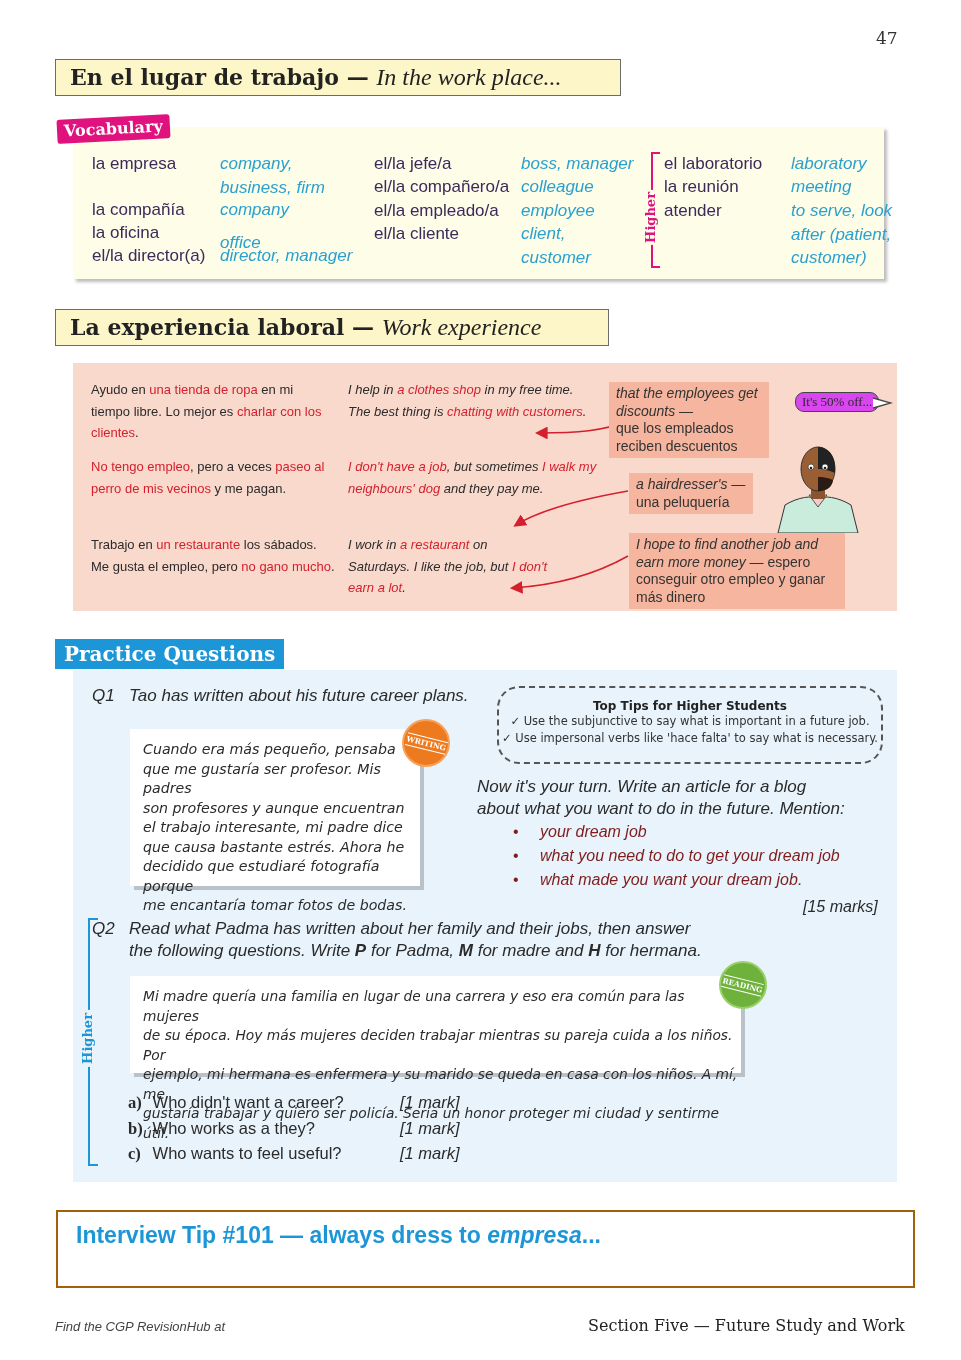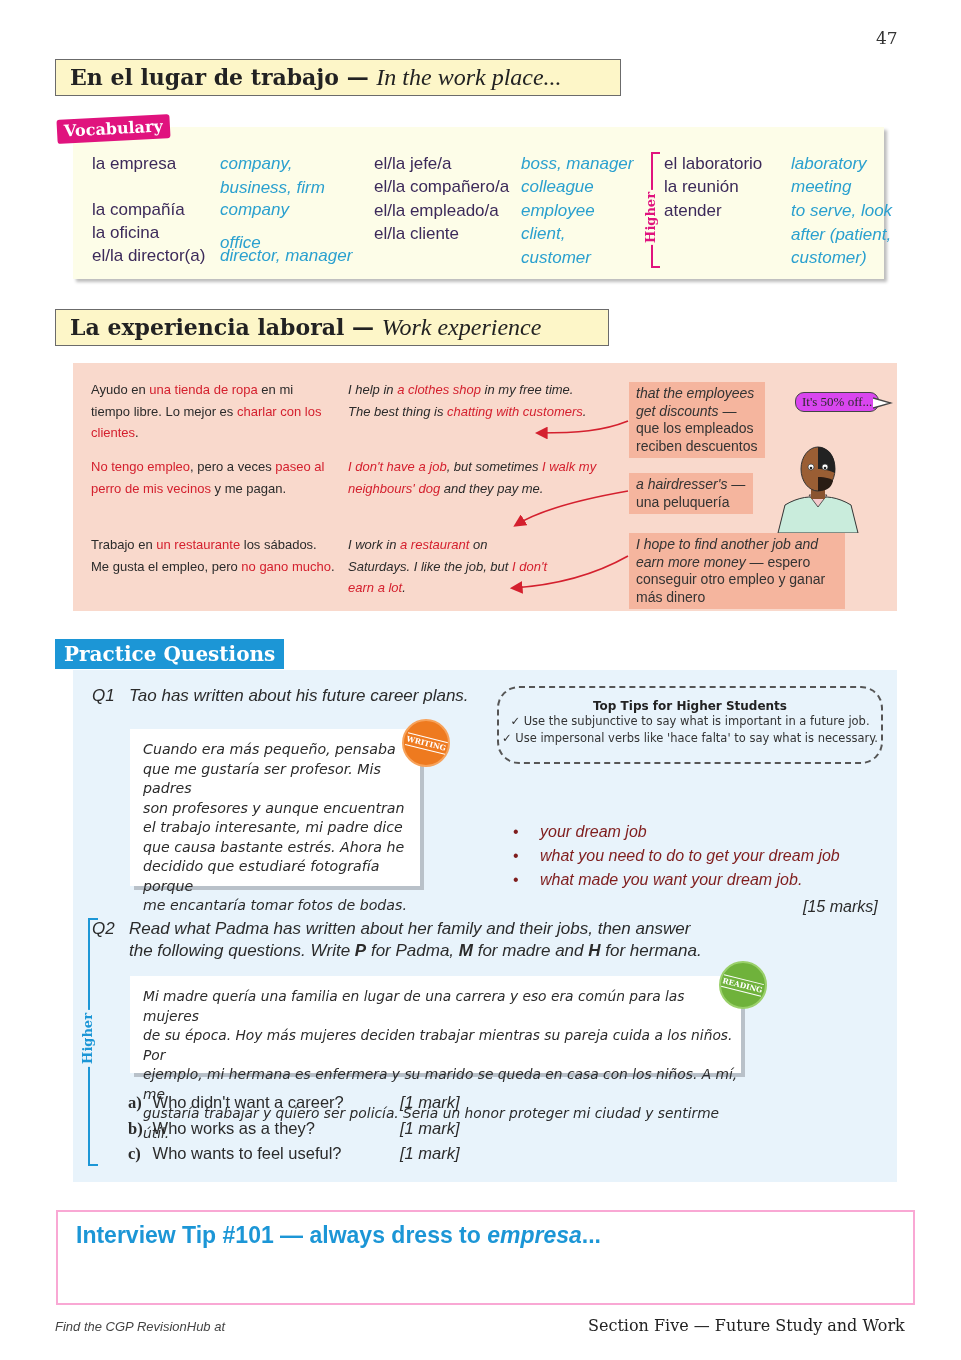--- a/index.html
+++ b/index.html
@@ -44,21 +44,21 @@
     .bullets { font-family: "Liberation Sans", sans-serif; font-style: italic; font-size: 16px; line-height: 24px; color: #7f1d1d; list-style: none; }
     .bullets li::before { content: "•"; font-style: normal; display: inline-block; width: 27px; }
     .higher-q { left: 80px; top: 918px; width: 22px; height: 248px; }
     .higher-q .bar { position: absolute; left: 8px; top: 0; width: 2px; height: 100%; background: #1c96d6; }
     .higher-q .tick { position: absolute; left: 8px; width: 10px; height: 2px; background: #1c96d6; }
     .higher-q .lbl { position: absolute; left: 0; top: 92px; background: #e8f3fb; color: #1c96d6; font-family: "DejaVu Serif", serif; font-weight: bold; font-size: 13px; writing-mode: vertical-rl; transform: rotate(180deg); padding: 3px 0; }
     .subq { font-family: "Liberation Sans", sans-serif; font-size: 16.5px; line-height: 25.5px; color: #2b2b2b; }
     .subq b { font-family: "Liberation Serif", serif; display: inline-block; width: 20px; }
     .subq .m { position: absolute; left: 272px; font-style: italic; }
 
-    .tip-box { left: 56px; top: 1210px; width: 859px; height: 95px; border: 2px solid #f9a8d4; }
+    .tip-box { left: 56px; top: 1210px; width: 859px; height: 78px; border: 2px solid #a16207; }
     .tip-title { left: 18px; top: 10px; font-family: "Liberation Sans", sans-serif; font-weight: bold; font-size: 23px; color: #1c96d6; }
     .tip-title i { font-weight: bold; }
     .tip-body { left: 18px; top: 42px; font-family: "Liberation Sans", sans-serif; font-size: 16px; line-height: 22px; color: #333; width: 830px; }
 
     .foot-l { left: 55px; top: 1319px; font-family: "Liberation Sans", sans-serif; font-style: italic; font-size: 13px; color: #444; }
     .foot-r { left: 588px; top: 1316px; font-family: "DejaVu Serif", serif; font-size: 16px; color: #222; }
   </style>
 </head>
 <body>
 
@@ -129,21 +129,21 @@
     <defs>
       <marker id="ah" markerWidth="8" markerHeight="8" refX="6" refY="4" orient="auto">
         <path d="M0,0 L8,4 L0,8 z" fill="#d4202e"></path>
       </marker>
     </defs>
     <path d="M555,58 C530,68 505,70 465,70" stroke="#d4202e" stroke-width="1.6" fill="none" marker-end="url(#ah)"></path>
     <path d="M555,128 C515,135 470,145 443,162" stroke="#d4202e" stroke-width="1.6" fill="none" marker-end="url(#ah)"></path>
     <path d="M555,193 C525,210 485,222 440,225" stroke="#d4202e" stroke-width="1.6" fill="none" marker-end="url(#ah)"></path>
   </svg>
 
-  <div class="abs note" style="left:556px;top:19px;width:136px;">
+  <div class="abs note" style="left:536px;top:19px;width:160px;">
     <span class="it">that the employees get discounts —</span><br><span>que los empleados reciben descuentos</span>
   </div>
   <div class="abs note" style="left:556px;top:110px;width:124px;">
     <span class="it">a hairdresser's —</span><br><span>una peluquería</span>
   </div>
   <div class="abs note" style="left:556px;top:170px;width:216px;">
     <span class="it">I hope to find another job and earn more money —</span><span> espero conseguir otro empleo y ganar más dinero</span>
   </div>
 
   <svg class="abs" style="left:700px;top:80px;" width="90" height="90">
@@ -183,20 +183,24 @@
   <div class="abs stamp" style="left:329px;top:49px;width:48px;height:48px;background:#ee7a1f;border:2px solid #f7a25a;">
       <span>WRITING</span>
     </div>
 
   <div class="abs tips" style="left:424px;top:16px;">
     <div class="t">Top Tips for Higher Students</div>
     <div class="l">✓ Use the subjunctive to say what is important in a future job.</div>
     <div class="l">✓ Use impersonal verbs like 'hace falta' to say what is necessary.</div>
   </div>
 
+  <div class="abs q" style="left:404px;top:106px;line-height:22px;">
+    <div>Now it's your turn.  Write an article for a blog</div>
+    <div>about what you want to do in the future.  Mention:</div>
+  </div>
   <ul class="abs bullets" style="left:440px;top:150px;">
     <li>your dream job</li>
     <li>what you need to do to get your dream job</li>
     <li>what made you want your dream job.</li>
   </ul>
   <div class="abs q" style="left:730px;top:226px;font-size:16px;">[15 marks]</div>
 
   <div class="abs q" style="left:19px;top:248px;">Q2</div>
   <div class="abs q" style="left:56px;top:248px;">
     <div>Read what Padma has written about her family and their jobs, then answer</div>

